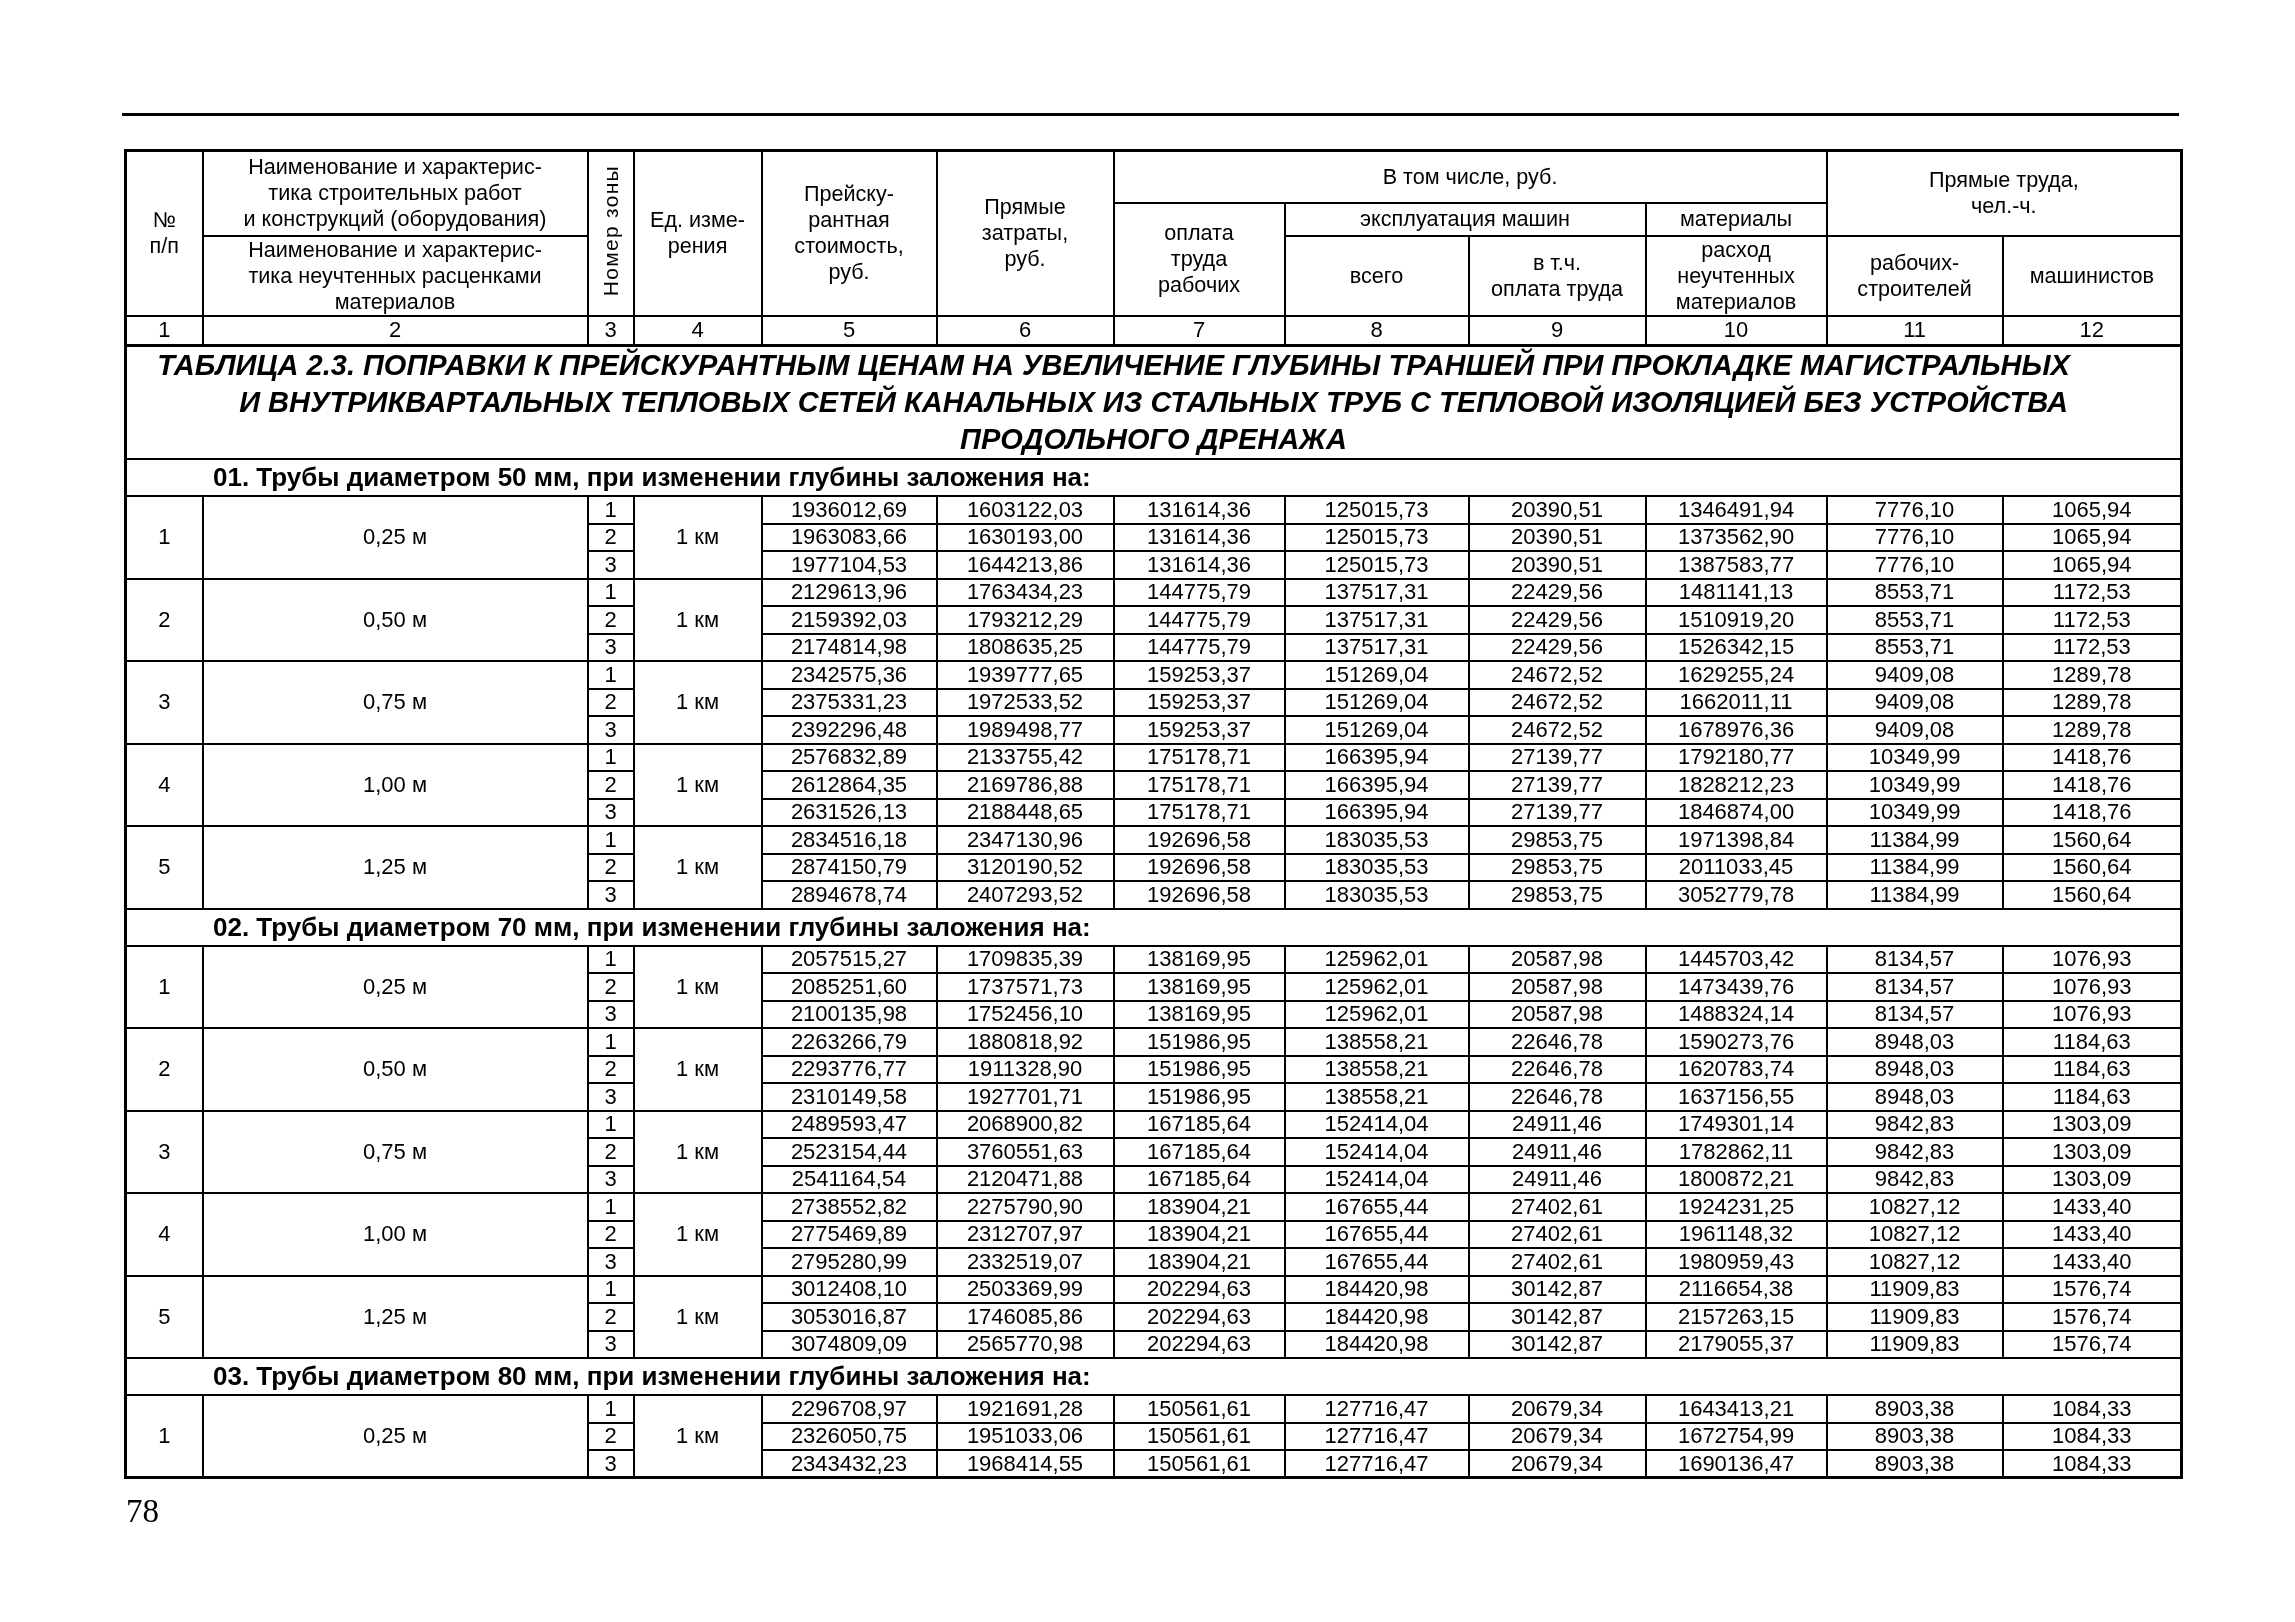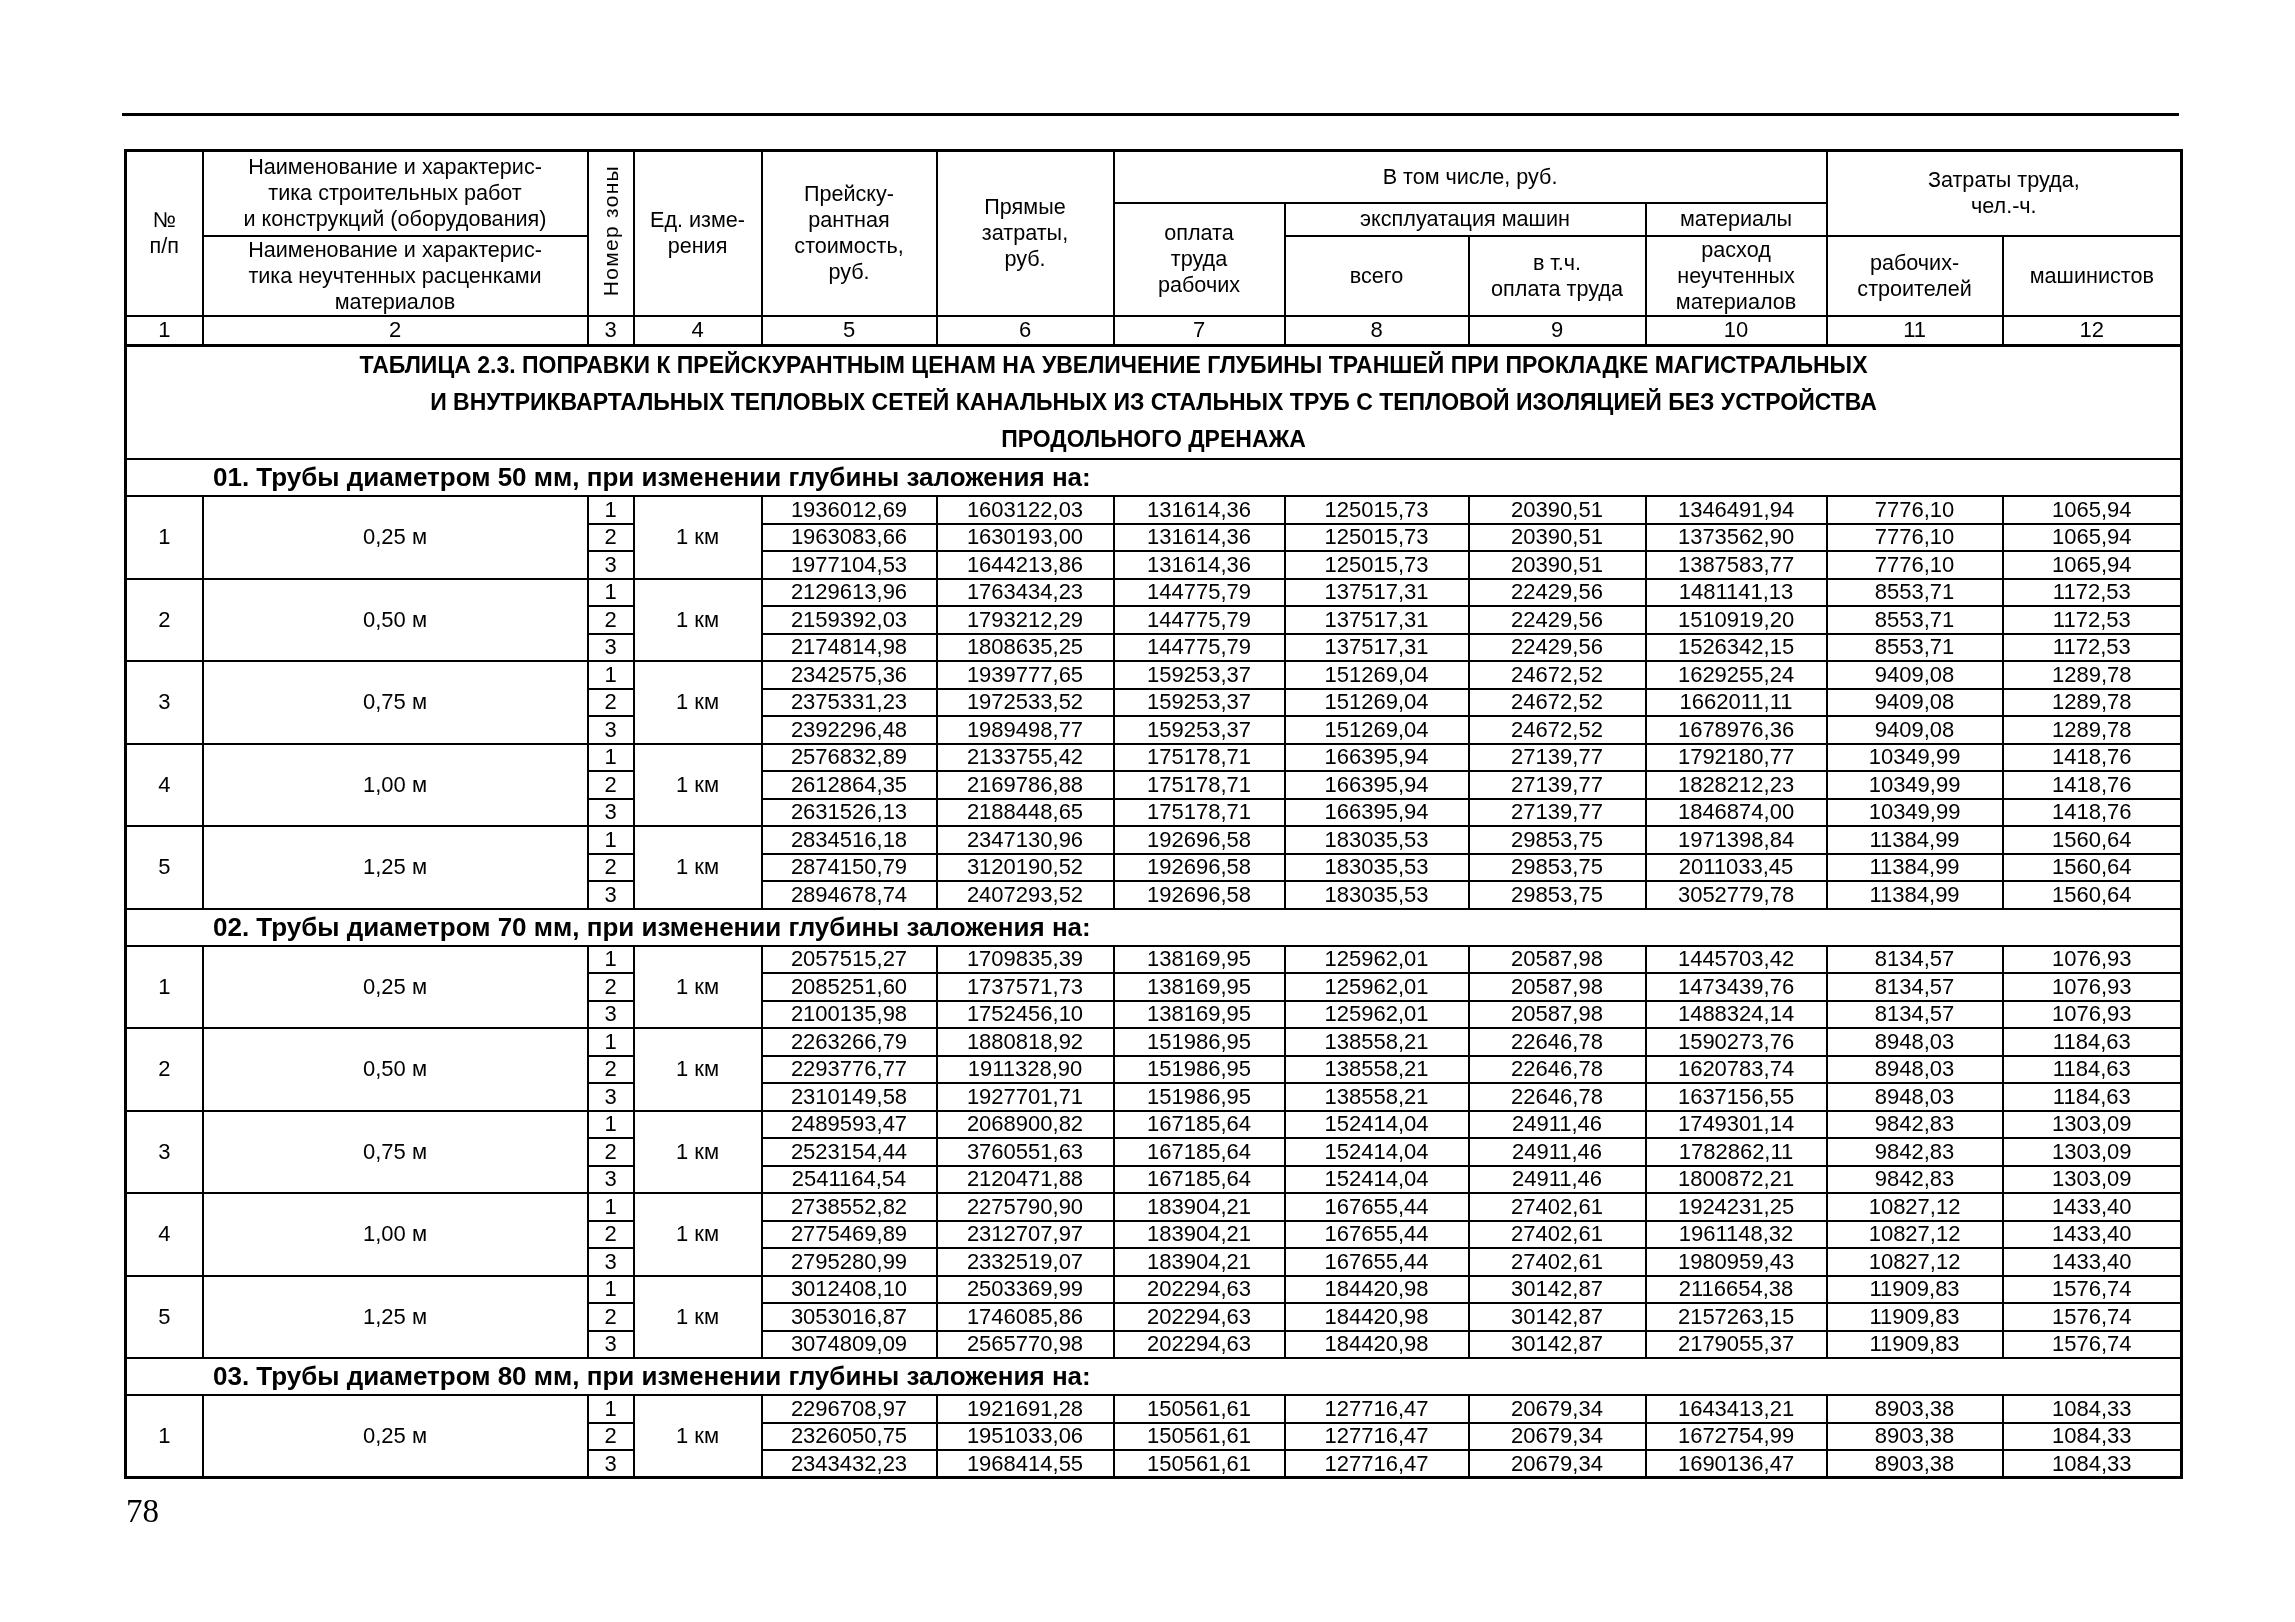--- a/index.html
+++ b/index.html
@@ -19,22 +19,22 @@
   
   tr.h1{height:52px;} tr.h2{height:33px;} tr.h3{height:80px;} tr.h4{height:30px;}
   td.hc{font-size:21.6px;line-height:26px;}
   tr.h4 td{font-size:22px;border-top:2px solid #000;border-bottom:3.3px solid #000;}
   .vtext{writing-mode:vertical-rl;transform:rotate(180deg);display:inline-block;
          font-size:21px;letter-spacing:1.3px;line-height:1;}
 
   
   tr.title-row{height:113px;}
   td.title-cell{border-bottom:2.6px solid #000;text-align:left;font-weight:bold;
-        font-size:23px;line-height:37px;padding-left:164px;text-indent:-80px;
-        white-space:pre-line;}
+        font-size:29px;line-height:37px;padding-left:164px;text-indent:-80px;
+        white-space:pre-line;font-style:italic;}
 
   
   tr.section-row{height:37px;margin-top:44px;}
   tr.section-row td{border-top:2.6px solid #000;border-bottom:2.6px solid #000;
         text-align:left;font-weight:bold;font-size:26px;padding-left:86px;}
 
   
   tr.zone-row{height:27.5px;}
   tr.zone-row td{font-size:22px;line-height:23.6px;}
   tr.group-start td{border-top:2.6px solid #000;}
@@ -78,21 +78,21 @@
         <td class="hc" rowspan="3">Ед. изме-
 рения</td>
         <td class="hc" rowspan="3">Прейску-
 рантная
 стоимость,
 руб.</td>
         <td class="hc" rowspan="3">Прямые
 затраты,
 руб.</td>
         <td class="hc" colspan="4">В том числе, руб.</td>
-        <td class="hc" colspan="2" rowspan="2">Затраты труда,
+        <td class="hc" colspan="2" rowspan="2">Прямые труда,
 чел.-ч.</td>
       </tr>
       <tr class="h2">
         <td class="hc" rowspan="2">оплата
 труда
 рабочих</td>
         <td class="hc" colspan="2">эксплуатация машин</td>
         <td class="hc">материалы</td>
       </tr>
       <tr class="h3">

